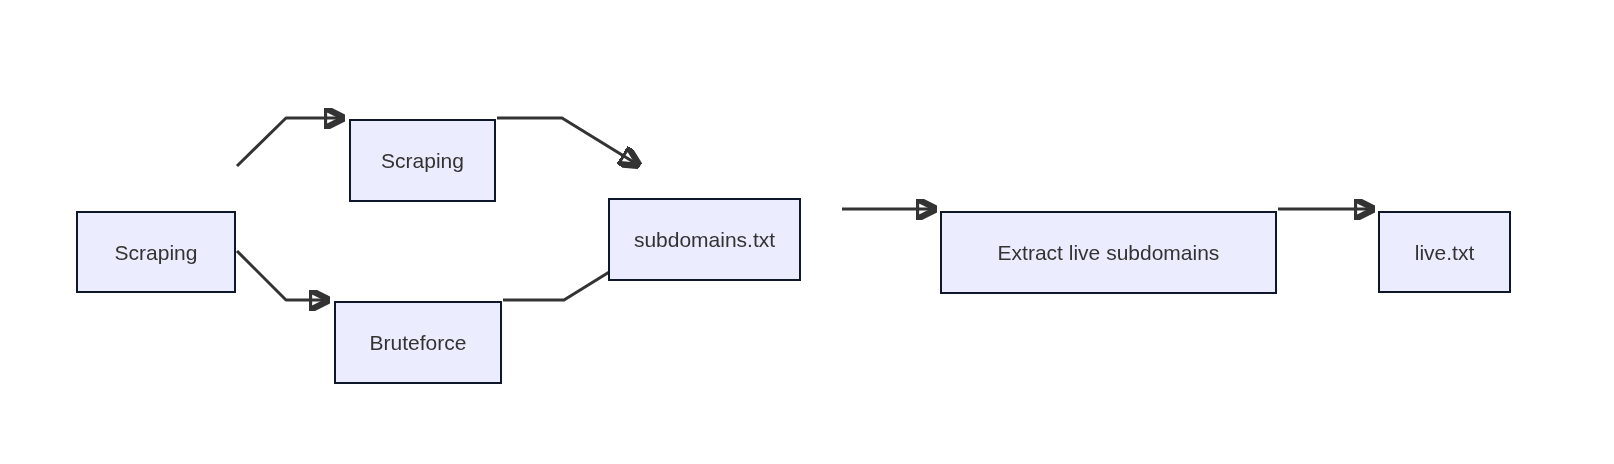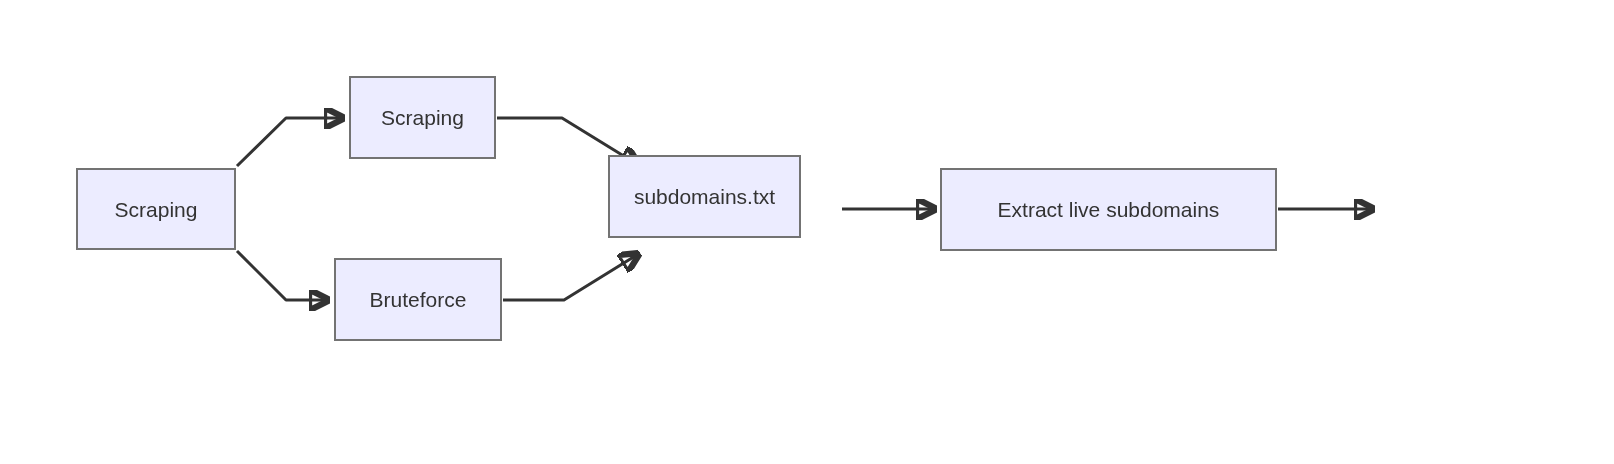--- a/index.html
+++ b/index.html
@@ -29,26 +29,27 @@
     stroke-linejoin: round;
     stroke-linecap: butt;
   }
   .node {
     position: absolute;
     box-sizing: border-box;
     display: flex;
     align-items: center;
     justify-content: center;
     background: #ECECFF;
-    border: 2px solid #737373;
+    border: 2px solid #0f172a;
     color: #333333;
     font-size: 21px;
     line-height: 1;
     white-space: nowrap;
     text-align: center;
+    margin-top: 43px;
   }
   #n-discovery  { left: 76px;   top: 168px; width: 160px; height: 82px; }
   #n-scraping   { left: 349px;  top: 76px;  width: 147px; height: 83px; }
   #n-bruteforce { left: 334px;  top: 258px; width: 168px; height: 83px; }
   #n-subdomains { left: 608px;  top: 155px; width: 193px; height: 83px; }
   #n-extract    { left: 940px;  top: 168px; width: 337px; height: 83px; text-align: center; }
   #n-live       { left: 1378px; top: 168px; width: 133px; height: 82px; }
 </style>
 </head>
 <body>
@@ -82,14 +83,17 @@
   </div>
 
   <div class="node" id="n-subdomains">
     <span>subdomains.txt</span>
   </div>
 
   <div class="node" id="n-extract">
     <span>Extract live subdomains</span>
   </div>
 
+  <div class="node" id="n-live">
+    <span>live.txt</span>
+  </div>
 
 </div>
 
 </body></html>

